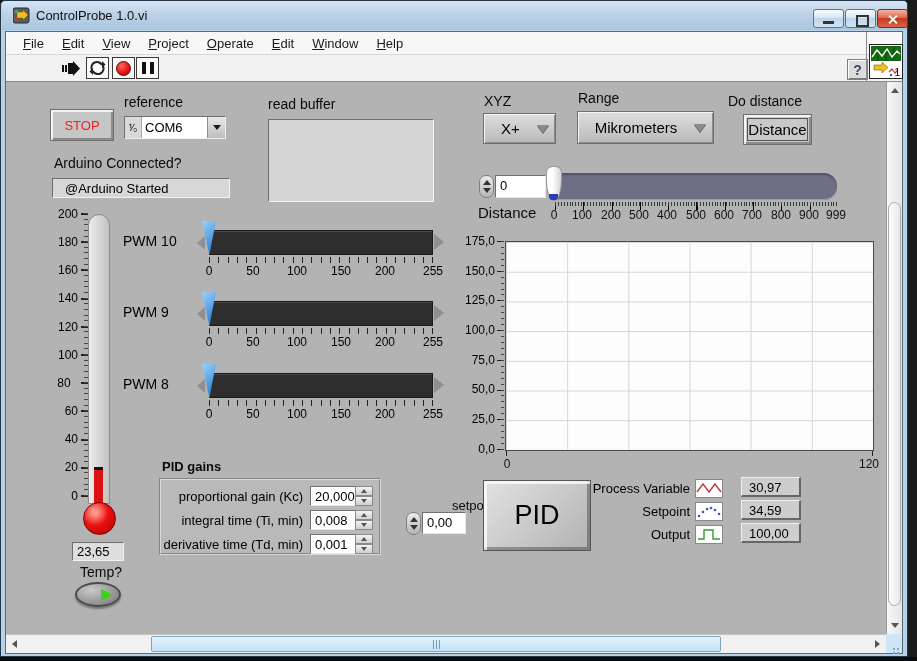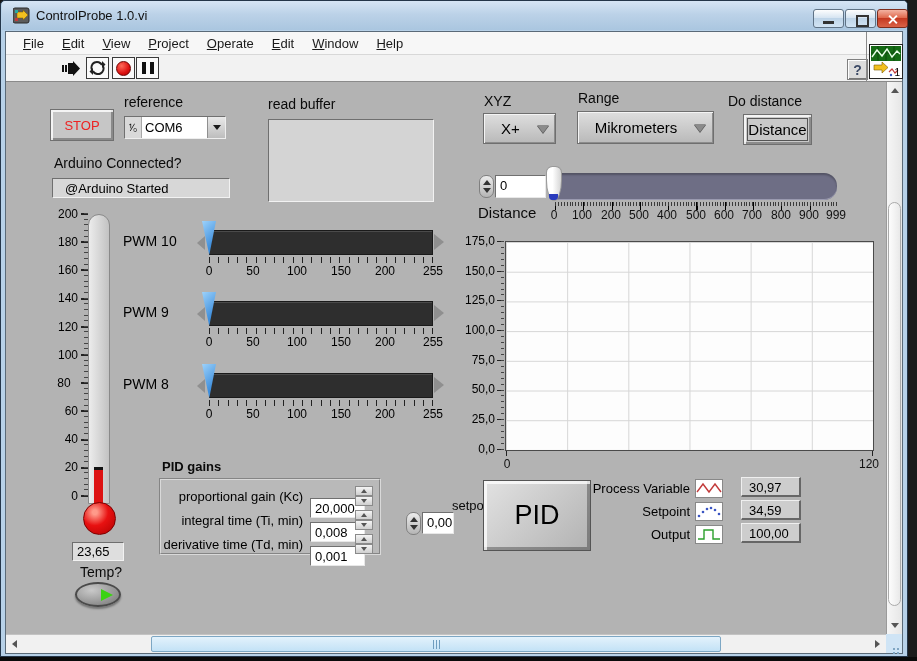--- a/index.html
+++ b/index.html
@@ -119,21 +119,21 @@
   .chart-ymajor{left:491px;top:159px;width:7px;height:210px;
                 background:repeating-linear-gradient(to bottom,#222 0 1px,transparent 1px 29.71px);}
   .chart-yminor{left:495px;top:159px;width:3px;height:210px;
                 background:repeating-linear-gradient(to bottom,#444 0 1px,transparent 1px 5.94px);}
   .chart-ylab{position:absolute;left:452px;width:37px;text-align:right;font-size:12px;}
   .chart-xdash{position:absolute;top:369px;width:1px;height:5px;background:#222;}
   
   .cluster{left:153px;top:396px;width:222px;height:77px;border:2px groove #d9d9d9;background:#b9b9b9;box-sizing:border-box;}
   .pid-row{position:absolute;left:0;width:218px;height:22px;}
   .pid-lab{position:absolute;left:2px;top:3px;width:140px;text-align:right;font-size:13px;}
-  .pid-input{position:absolute;left:149px;top:0;width:55px;height:20px;margin-top:12px;}
+  .pid-input{position:absolute;left:149px;top:0;width:55px;height:20px;}
   .win-spin{position:absolute;left:194px;top:0;width:18px;height:20px;display:flex;flex-direction:column;}
   .win-spin div{flex:1;background:linear-gradient(#f4f4f4,#cfcfcf);border:1px solid #8a8a8a;
                 display:flex;align-items:center;justify-content:center;box-sizing:border-box;}
   .ws-up{width:0;height:0;border-left:3px solid transparent;border-right:3px solid transparent;border-bottom:4px solid #555;}
   .ws-dn{width:0;height:0;border-left:3px solid transparent;border-right:3px solid transparent;border-top:4px solid #555;}
   
   .pid-btn{left:477px;top:398px;width:108px;height:71px;font-size:27px;background:linear-gradient(135deg,#e2e2e2,#b2b2b2);
            border:1px solid #555;box-shadow:inset 3px 3px 0 rgba(255,255,255,.75),inset -3px -3px 0 rgba(0,0,0,.3);
            display:flex;align-items:center;justify-content:center;box-sizing:border-box;}
   
@@ -412,21 +412,21 @@
               </div>
             </div>
         </div>
       </div>
 
       <div class="lbl" style="left:446px;top:416px;font-size:13px;">setpoint</div>
       <div class="abs lv-spin" style="left:400px;top:430px;width:15px;height:23px;">
         <span class="up"></span>
           <span class="dn"></span>
       </div>
-      <div class="abs whitefield" style="left:416px;top:430px;width:32px;height:22px;">0,00</div>
+      <div class="abs whitefield" style="left:416px;top:430px;width:44px;height:22px;">0,00</div>
 
       <div class="abs pid-btn">PID</div>
 
       <div class="ind-row" style="top:395px;">
         <span class="ind-label">Process Variable</span>
         <span class="ind-icon">
           <svg width="26" height="17" viewBox="0 0 26 17">
               <polyline points="1,12 7,4 13,12 19,4 25,12" fill="none" stroke-width="1.4" stroke="#c23a3a"></polyline>
             </svg>
         </span>

